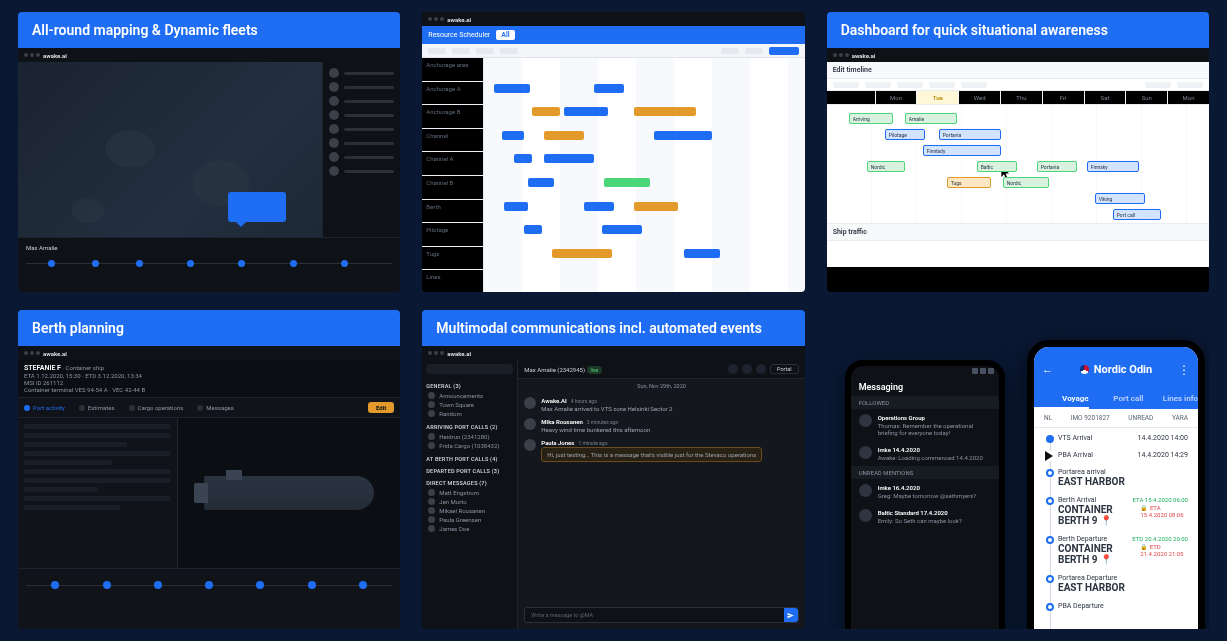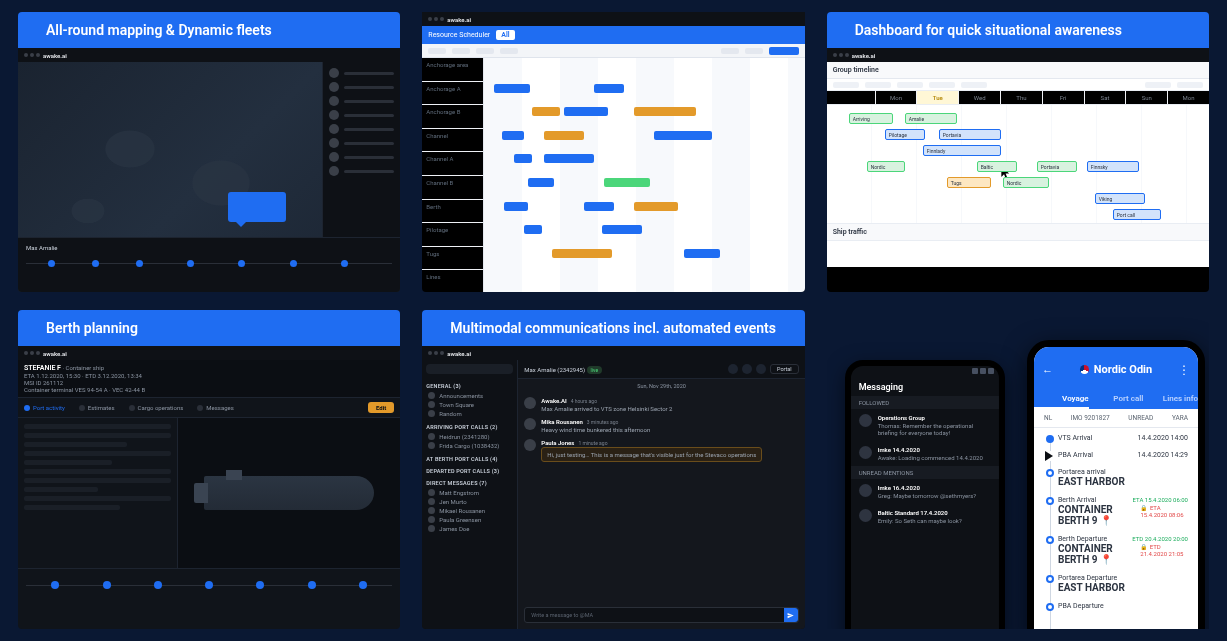--- a/index.html
+++ b/index.html
@@ -17,21 +17,21 @@
     grid-template-rows: auto auto;
     gap: 18px 22px;
     height: 100%;
   }
   .card { display: flex; flex-direction: column; }
   .card-header {
     background: #1f6df2;
     color: #fff;
     font-weight: 600;
     font-size: 14px;
-    padding: 10px 28px;
+    padding: 10px 14px;
     border-radius: 4px 4px 0 0;
   }
   .card-body {
     flex: 1;
     background: #000000;
     border-radius: 0 0 4px 4px;
     overflow: hidden;
     position: relative;
   }
   .card-body.dark { background: #10141a; }
@@ -452,21 +452,21 @@
     <div class="card-header">Dashboard for quick situational awareness</div>
     <div class="card-body">
       <div class="db-titlebar titlebar">
         <span class="dots">
             <span class="dot"></span>
             <span class="dot"></span>
             <span class="dot"></span>
           </span>
         <span class="brand">awake.ai</span>
       </div>
-      <div class="db-header">Group timeline</div>
+      <div class="db-header">Edit timeline</div>
       <div class="db-filter">
         <span class="seg"></span>
           <span class="seg"></span>
         <span class="seg"></span>
           <span class="seg"></span>
         <span class="seg"></span>
         <span style="flex:1"></span>
         <span class="seg"></span>
           <span class="seg"></span>
       </div>

